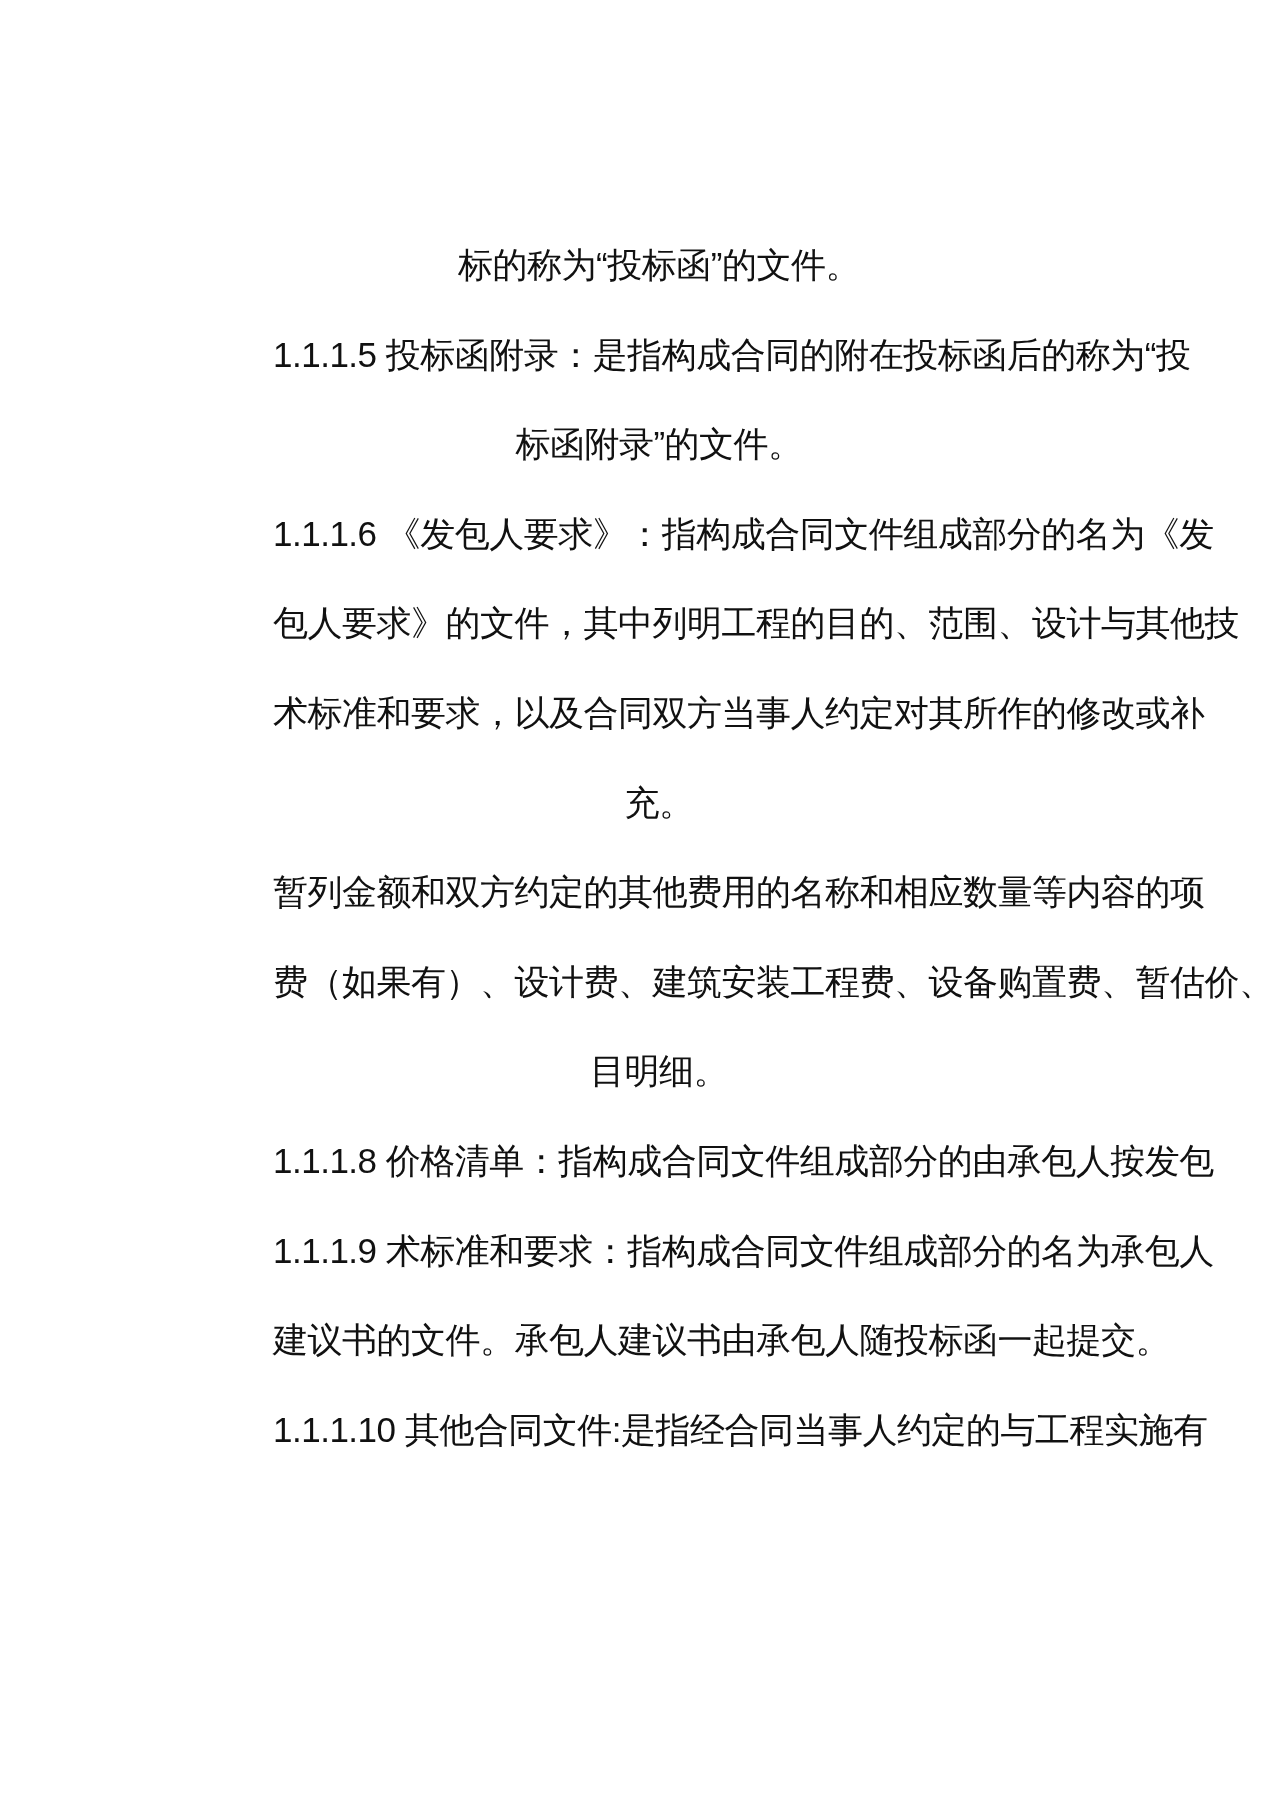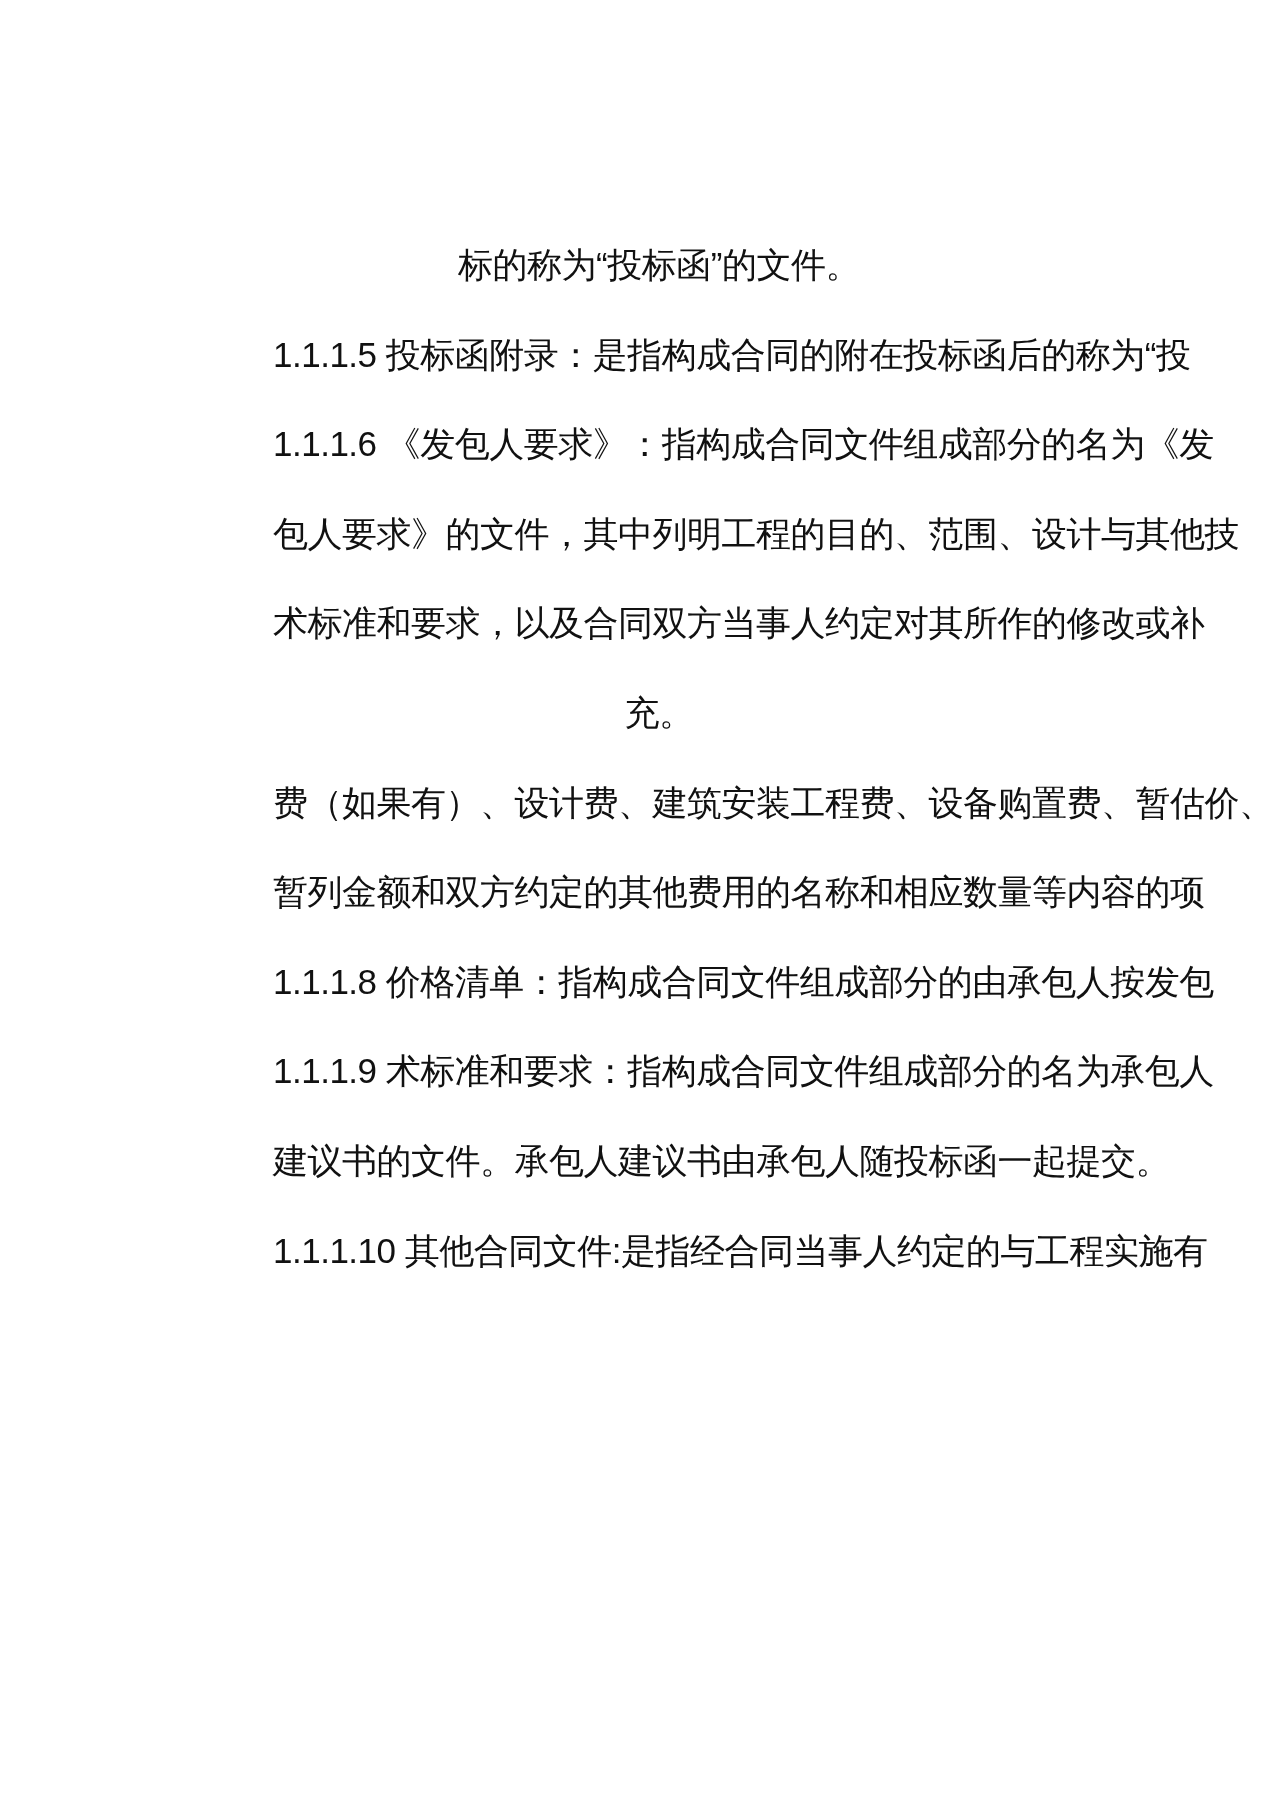--- a/index.html
+++ b/index.html
@@ -43,25 +43,27 @@
     font-family: "Liberation Serif", serif;
   }
 </style>
 </head>
 <body>
 
 <div class="doc-page">
   <div class="text-block" id="lines-container">
       <div class="line">标的称为“投标函”的文件。</div>
       <div class="line">1.1.1.5  投标函附录：是指构成合同的附在投标函后的称为“投</div>
+      <div class="line">标函附录”的文件。</div>
       <div class="line">1.1.1.6  《发包人要求》：指构成合同文件组成部分的名为《发</div>
       <div class="line">包人要求》的文件，其中列明工程的目的、范围、设计与其他技</div>
       <div class="line">术标准和要求，以及合同双方当事人约定对其所作的修改或补</div>
       <div class="line">充。</div>
+      <div class="line">暂列金额和双方约定的其他费用的名称和相应数量等内容的项</div>
       <div class="line">费（如果有）、设计费、建筑安装工程费、设备购置费、暂估价、</div>
-      <div class="line">暂列金额和双方约定的其他费用的名称和相应数量等内容的项</div>
+      <div class="line">目明细。</div>
       <div class="line">1.1.1.8  价格清单：指构成合同文件组成部分的由承包人按发包</div>
       <div class="line">1.1.1.9  术标准和要求：指构成合同文件组成部分的名为承包人</div>
       <div class="line">建议书的文件。承包人建议书由承包人随投标函一起提交。</div>
       <div class="line">1.1.1.10  其他合同文件:是指经合同当事人约定的与工程实施有</div>
     </div>
   <div class="page-number">8</div>
 </div>
 
 </body></html>

